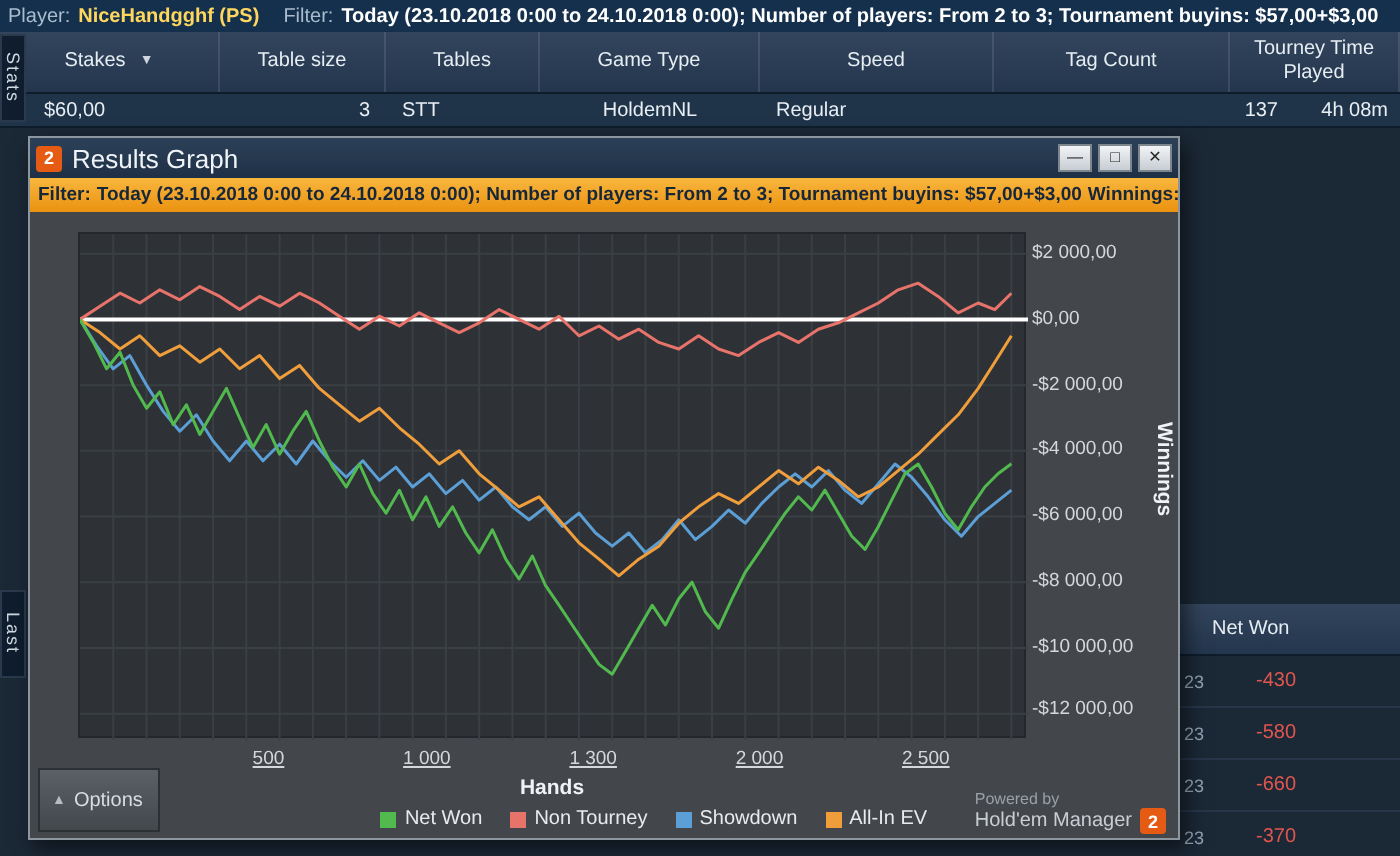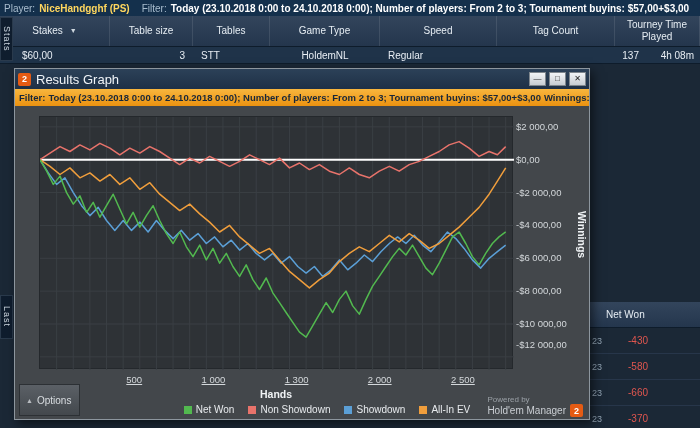--- a/index.html
+++ b/index.html
@@ -217,21 +217,21 @@
         </svg></div>
     <div class="xaxis-title">Hands</div>
     <div class="yaxis-title">Winnings</div>
     <div id="legend">
         <div class="litem">
           <span class="lsw" style="background: rgb(82, 185, 79);"></span>
           <span>Net Won</span>
         </div>
         <div class="litem">
           <span class="lsw" style="background: rgb(232, 115, 107);"></span>
-          <span>Non Showdown</span>
+          <span>Non Tourney</span>
         </div>
         <div class="litem">
           <span class="lsw" style="background: rgb(91, 159, 214);"></span>
           <span>Showdown</span>
         </div>
         <div class="litem">
           <span class="lsw" style="background: rgb(240, 158, 60);"></span>
           <span>All-In EV</span>
         </div>
       </div>
@@ -246,20 +246,20 @@
         <span class="icon2" style="margin:0">2</span>
       </div>
     </div>
   <div class="ylab" style="top: 14.8571px;">$2 000,00</div>
       <div class="ylab" style="top: 47.7143px;">$0,00</div>
       <div class="ylab" style="top: 80.5714px;">-$2 000,00</div>
       <div class="ylab" style="top: 113.429px;">-$4 000,00</div>
       <div class="ylab" style="top: 146.286px;">-$6 000,00</div>
       <div class="ylab" style="top: 179.143px;">-$8 000,00</div>
       <div class="ylab" style="top: 212px;">-$10 000,00</div>
-      <div class="ylab" style="top: 233px;">-$12 000,00</div>
+      <div class="ylab" style="top: 243px;">-$12 000,00</div>
       <div class="xlab" style="left: 87.1579px;">500</div>
       <div class="xlab" style="left: 170.316px;">1 000</div>
       <div class="xlab" style="left: 253.474px;">1 300</div>
       <div class="xlab" style="left: 336.632px;">2 000</div>
       <div class="xlab" style="left: 419.789px;">2 500</div>
     </div>
 </div>
 
 </body></html>

